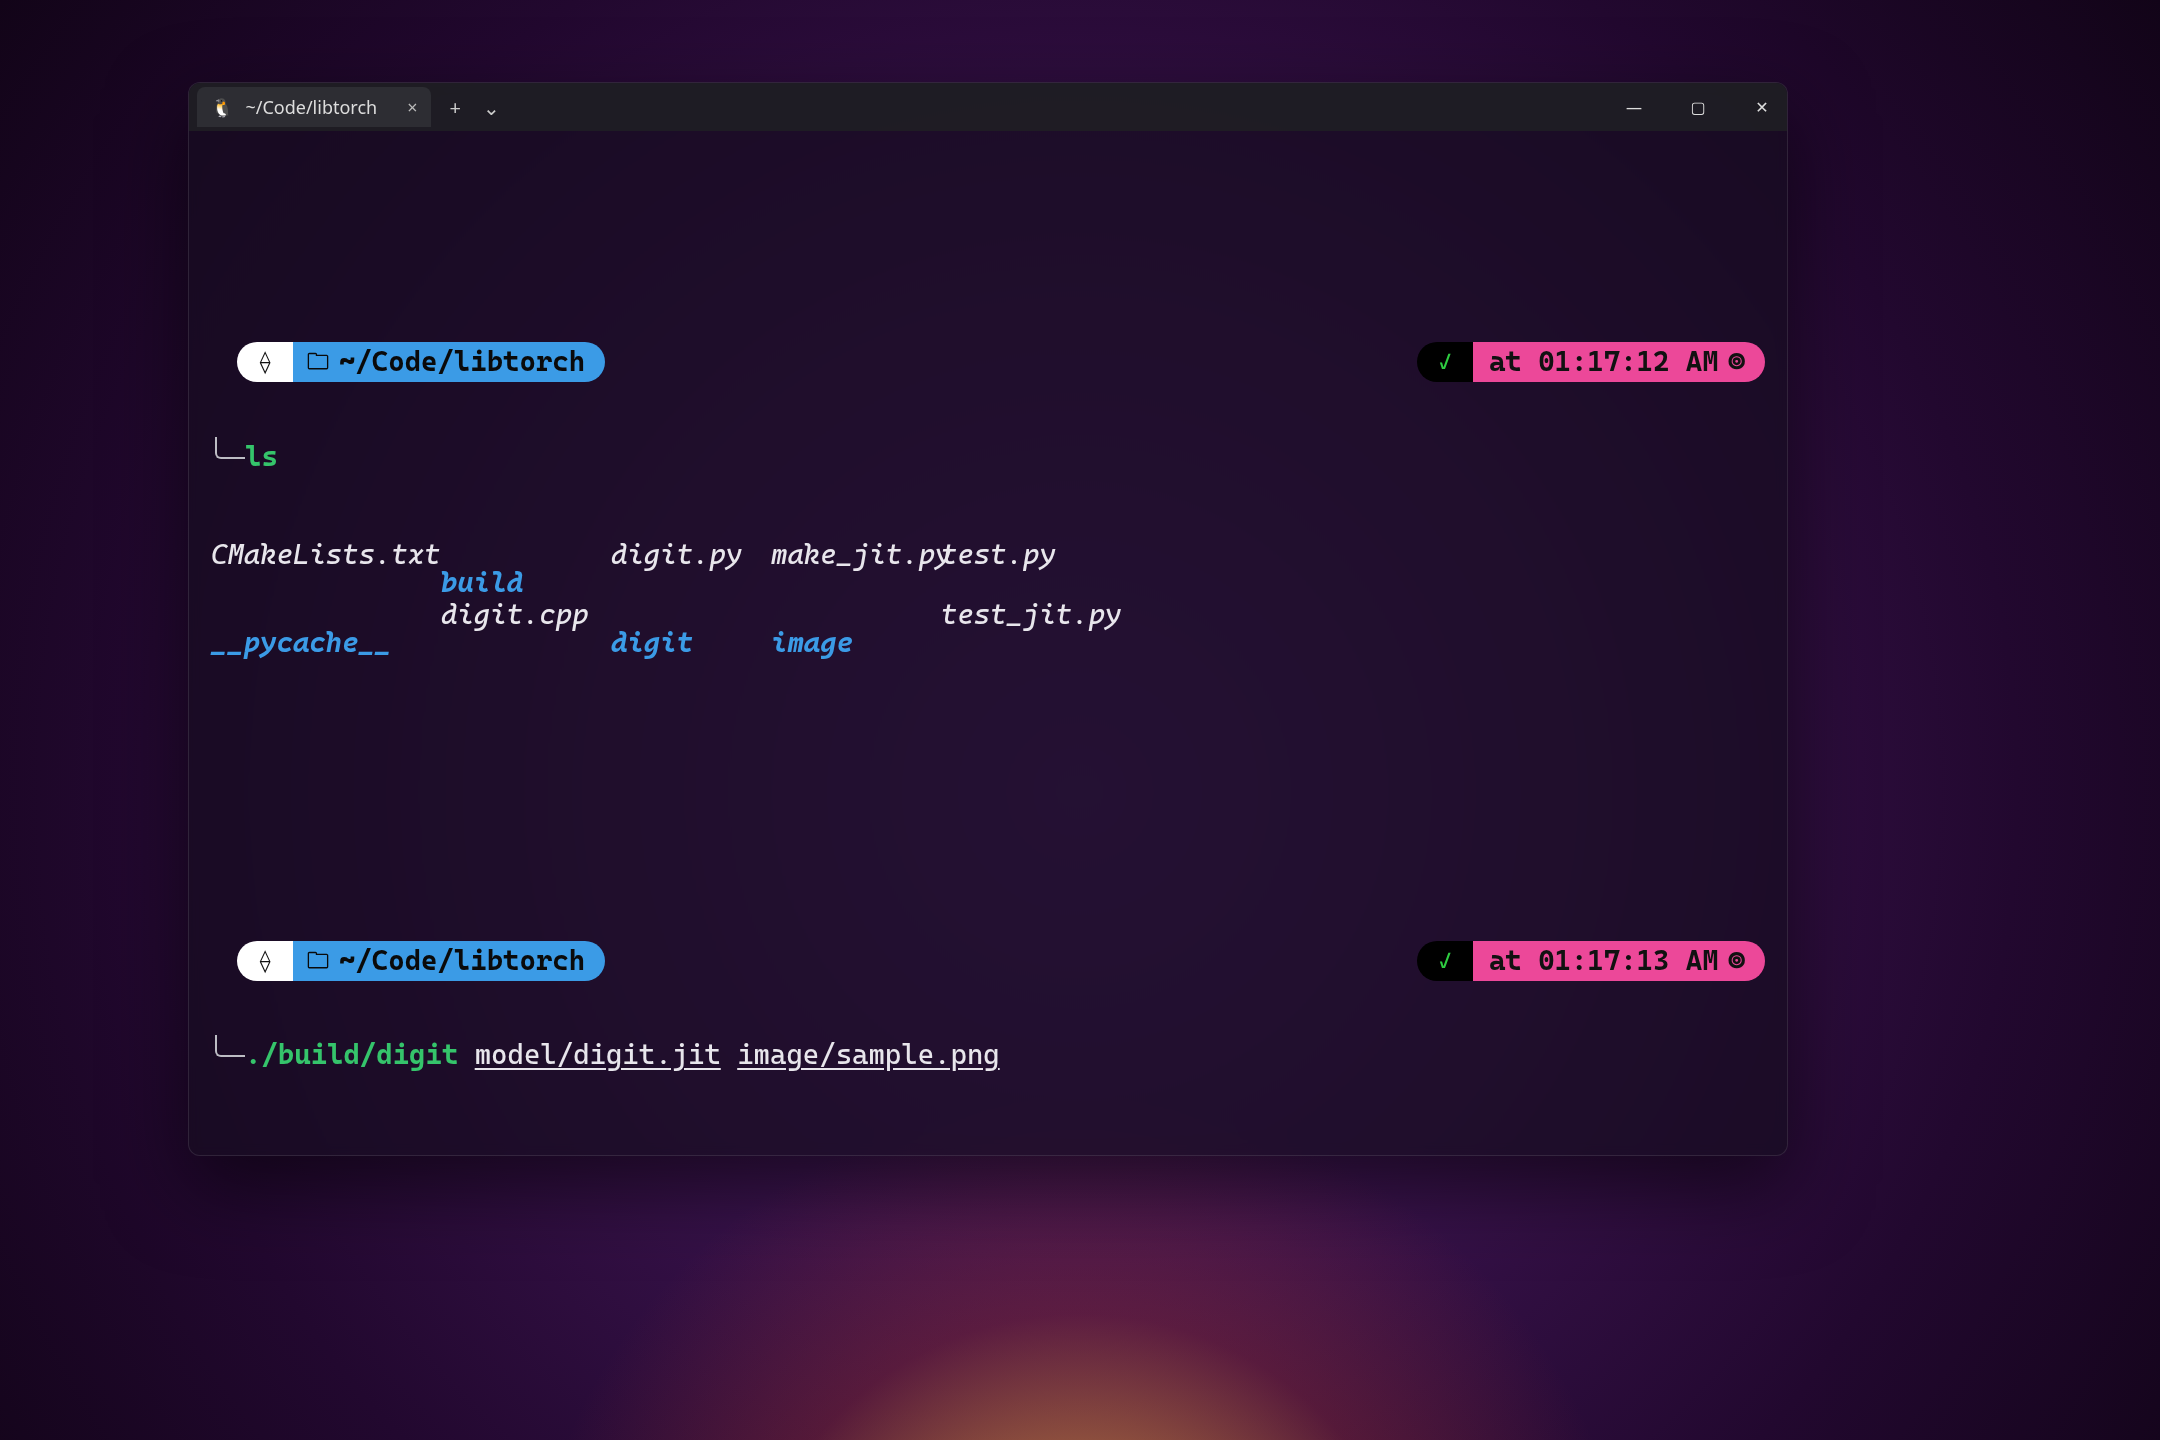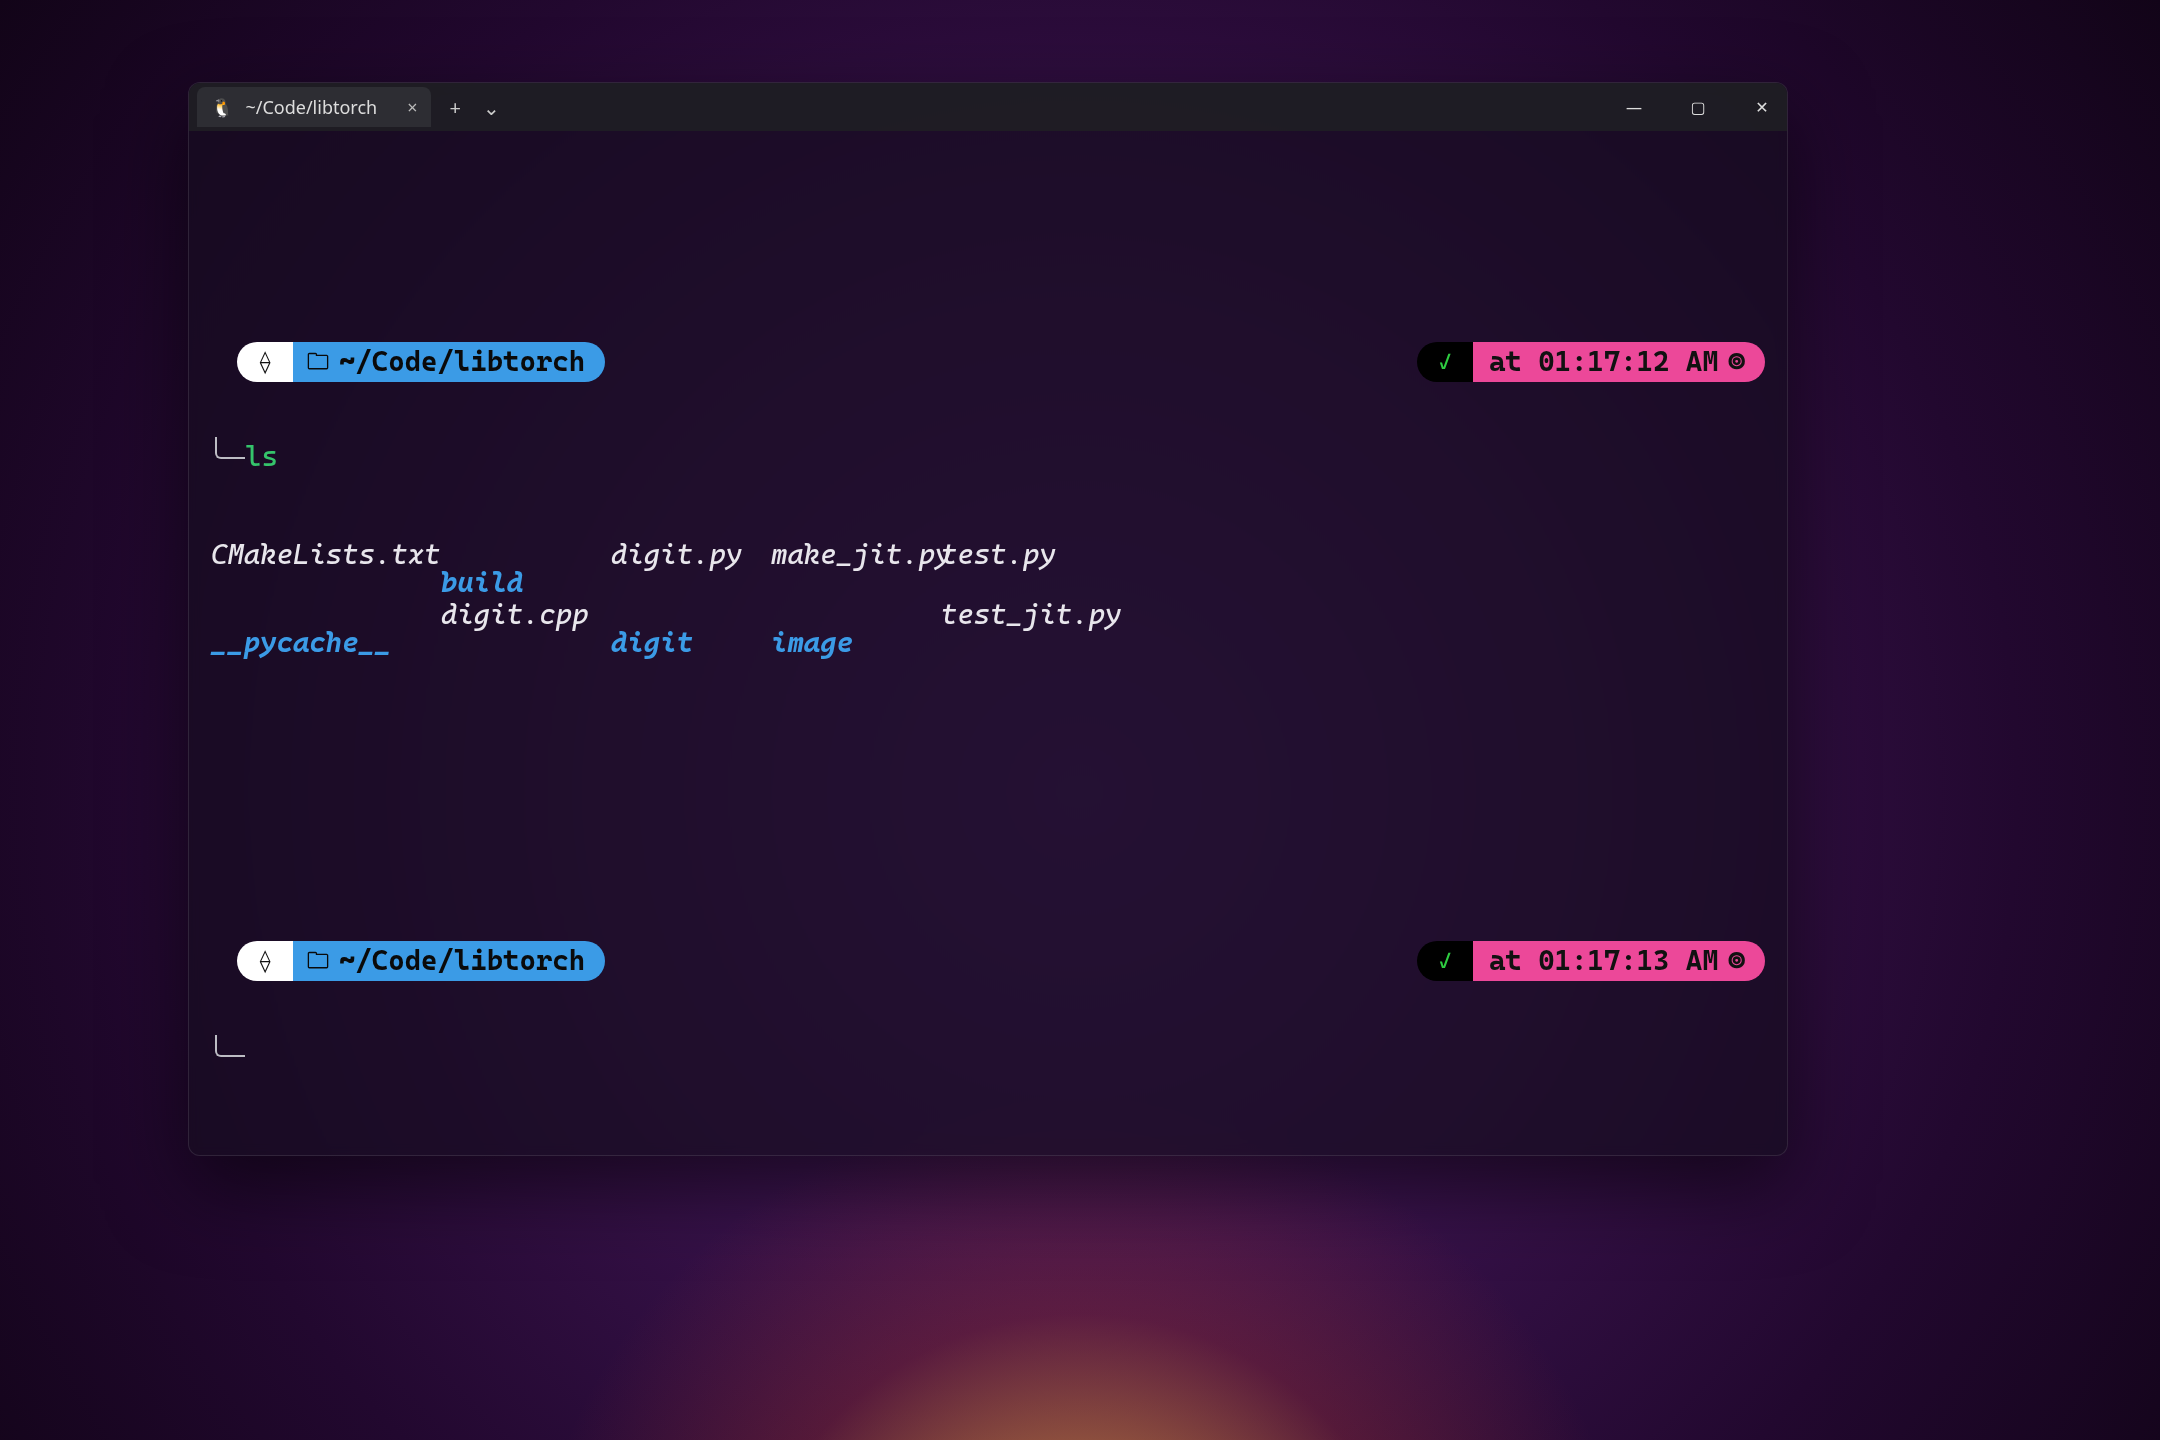--- a/index.html
+++ b/index.html
@@ -160,21 +160,21 @@
     border-bottom-left-radius: 6px;
     transform: translateY(-12px);
     display: inline-block;
   }
   .cmd-row {
     display: flex;
     align-items: flex-start;
   }
   .cmd-text { margin-top: -8px; }
 
-  .ls-cmd { color: #35c46b; font-weight: 400; margin-top: 36px; }
+  .ls-cmd { color: #35c46b; font-weight: 700; margin-top: 36px; }
   .exe    { color: #35c46b; font-weight: 700; }
   .arg-u  { color: #e8e6ec; text-decoration: underline; text-underline-offset: 4px; }
   .dir    { color: #3b9be6; font-weight: 700; margin-top: 28px; }
   .plain  { color: #e8e6ec; }
 
   .ls-grid {
     display: grid;
     grid-template-columns: 230px 170px 160px 170px 180px;
     row-gap: 0px;
     margin-top: 2px;
@@ -258,20 +258,21 @@
         <div class="ts-pill">
           <div class="chk">✓</div>
           <div class="ts">
             <span>at 01:17:13 AM</span>
             <span>◎</span>
           </div>
         </div>
       </div>
       <div class="cmd-row">
         <span class="conn"></span>
+        <span class="cmd-text"><span class="exe">./build/digit</span> <span class="arg-u">model/digit.jit</span> <span class="arg-u">image/sample.png</span></span>
       </div>
     </div>
 
     
     
 
     
     
 
   </div>

